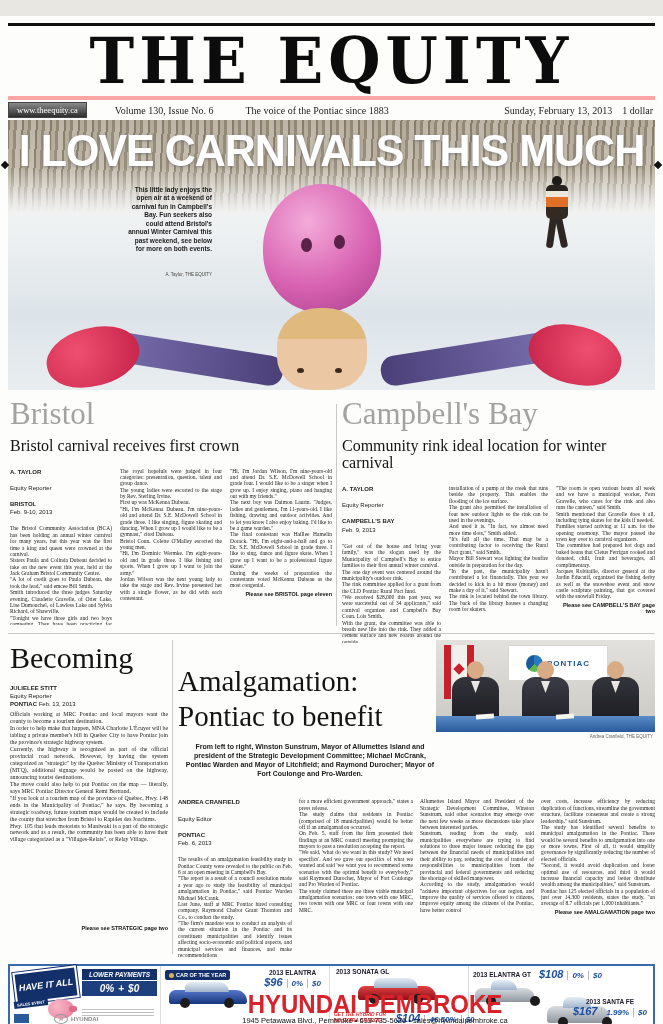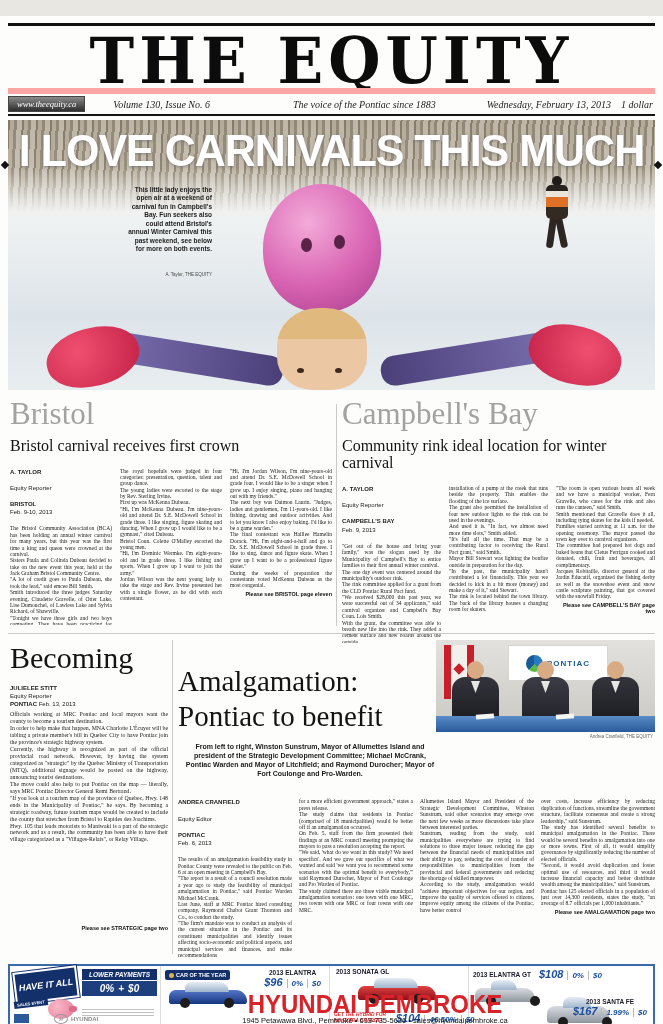--- a/index.html
+++ b/index.html
@@ -4,26 +4,26 @@
 <style>
   html,body{margin:0;padding:0;background:#e9e7e2;}
   #page{position:relative;width:663px;height:1024px;background:#fdfdfb;margin:16px auto;
         font-family:"Liberation Serif",serif;color:#111;overflow:hidden;}
   .abs{position:absolute;}
   
   .rule-top{left:8px;right:8px;top:7px;height:3px;background:#101010;}
   .mast-title{left:0;right:0;top:10px;text-align:center;
     font-family:"DejaVu Serif",serif;font-weight:700;font-size:60px;letter-spacing:5px;
     transform:scaleY(1.06);color:#0c0c0c;white-space:nowrap;}
-  .infobar{left:8px;right:8px;top:72px;height:20px;border-top:6px solid #fca5a5;border-bottom:2px solid #141414;
-    display:flex;align-items:center;font-size:10px;color:#222;font-style:italic;}
+  .infobar{left:8px;right:8px;top:80px;height:20px;border-top:4px solid #fca5a5;border-bottom:2px solid #141414;
+    display:flex;align-items:center;font-size:10px;color:#222;}
   .webbox{background:linear-gradient(180deg,#8a8a8a,#2e2e2e);color:#fff;font-size:8.5px;
     padding:2px 8px;border:1px solid #444;margin:2px 0;}
   .vol{margin-left:28px;}
-  .tagline{flex:1;text-align:center;padding-left:32px;}
+  .tagline{flex:1;padding-left:32px;}
   .dateline-m{margin-right:10px;}
   .price{margin-right:2px;}
   
   .hero{left:8px;top:104px;width:647px;height:270px;overflow:hidden;
     background:linear-gradient(180deg,#f2f2ef 0,#eef1f2 40%,#dde4e9 72%,#e8edf0 100%);}
   .trees{position:absolute;left:0;top:0;right:0;height:96px;
     background:repeating-linear-gradient(93deg,rgba(96,84,66,.55) 0 2px,rgba(178,168,150,.5) 2px 6px,rgba(118,106,86,.55) 6px 9px,rgba(202,194,180,.45) 9px 14px),
     linear-gradient(180deg,#b4ab9c,#ccc5b7 65%,#ebe9e3 100%);}
   .trees::after{content:"";position:absolute;inset:0;
     background:linear-gradient(180deg,rgba(242,243,242,0) 50%,#f0f1f0 96%);}
@@ -147,21 +147,21 @@
 <body>
 
 <div id="page">
 
   <div class="abs rule-top"></div>
   <div class="abs mast-title">THE EQUITY</div>
   <div class="abs infobar">
     <span class="webbox">www.theequity.ca</span>
     <span class="vol">Volume 130, Issue No. 6</span>
     <span class="tagline">The voice of the Pontiac since 1883</span>
-    <span class="dateline-m">Wednesday, February 13, 2013</span>
+    <span class="dateline-m">Sunday, February 13, 2013</span>
     <span class="price">1 dollar</span>
   </div>
 
   <div class="abs hero">
     <div class="trees"></div>
     <div class="hero-headline">I LOVE CARNIVALS THIS MUCH</div>
     <div class="hero-caption">This little lady enjoys the open air at a weekend of carnival fun in Campbell's Bay. Fun seekers also could attend Bristol's annual Winter Carnival this past weekend, see below for more on both events.</div>
     <div class="hero-credit">A. Taylor, THE EQUITY</div>
     <div class="skater">
       <div class="sk-head"></div>

